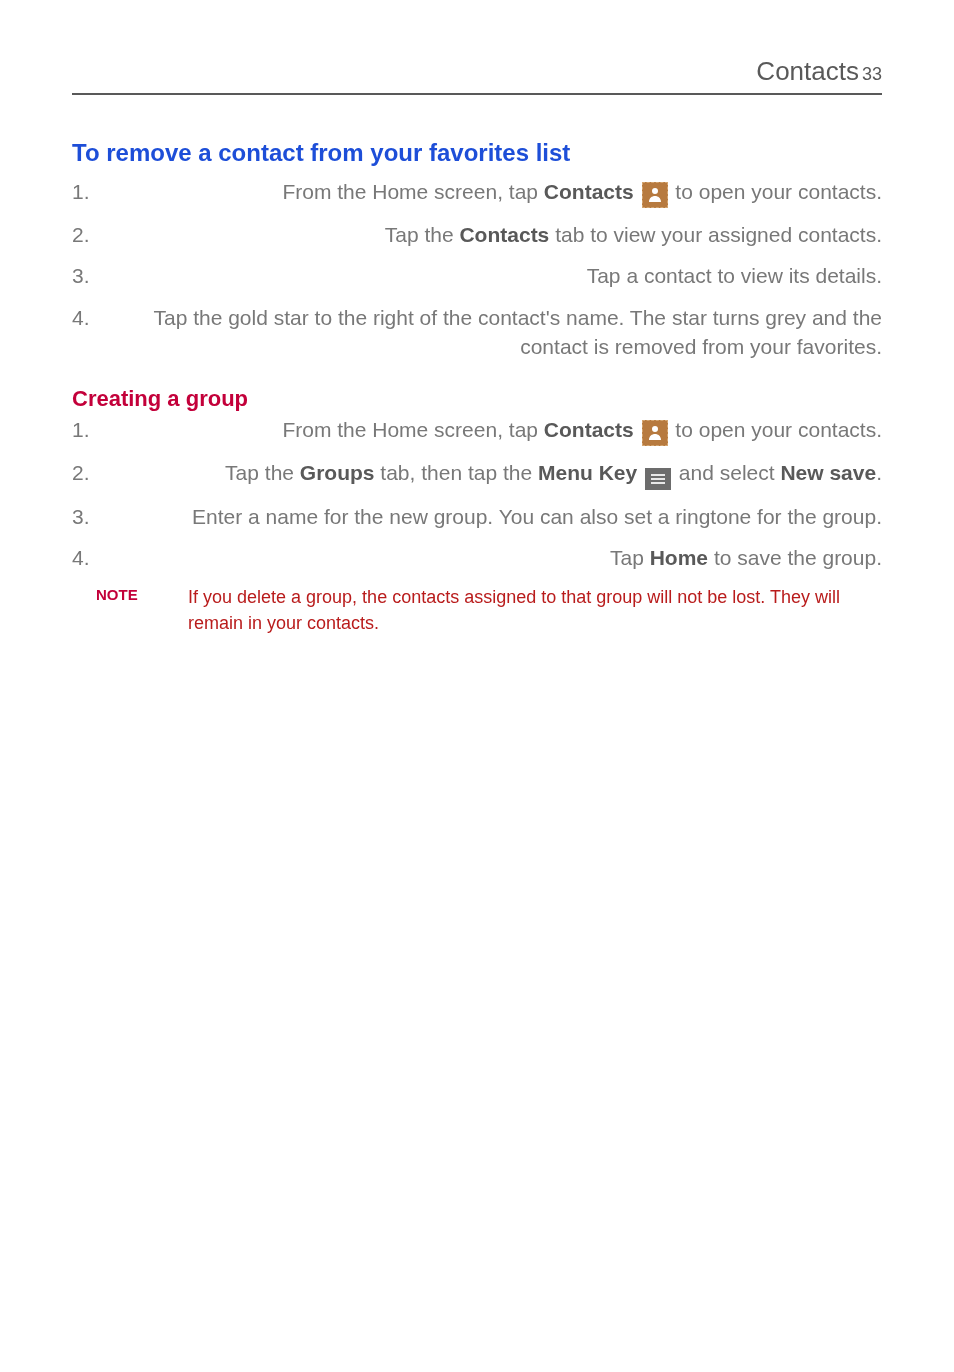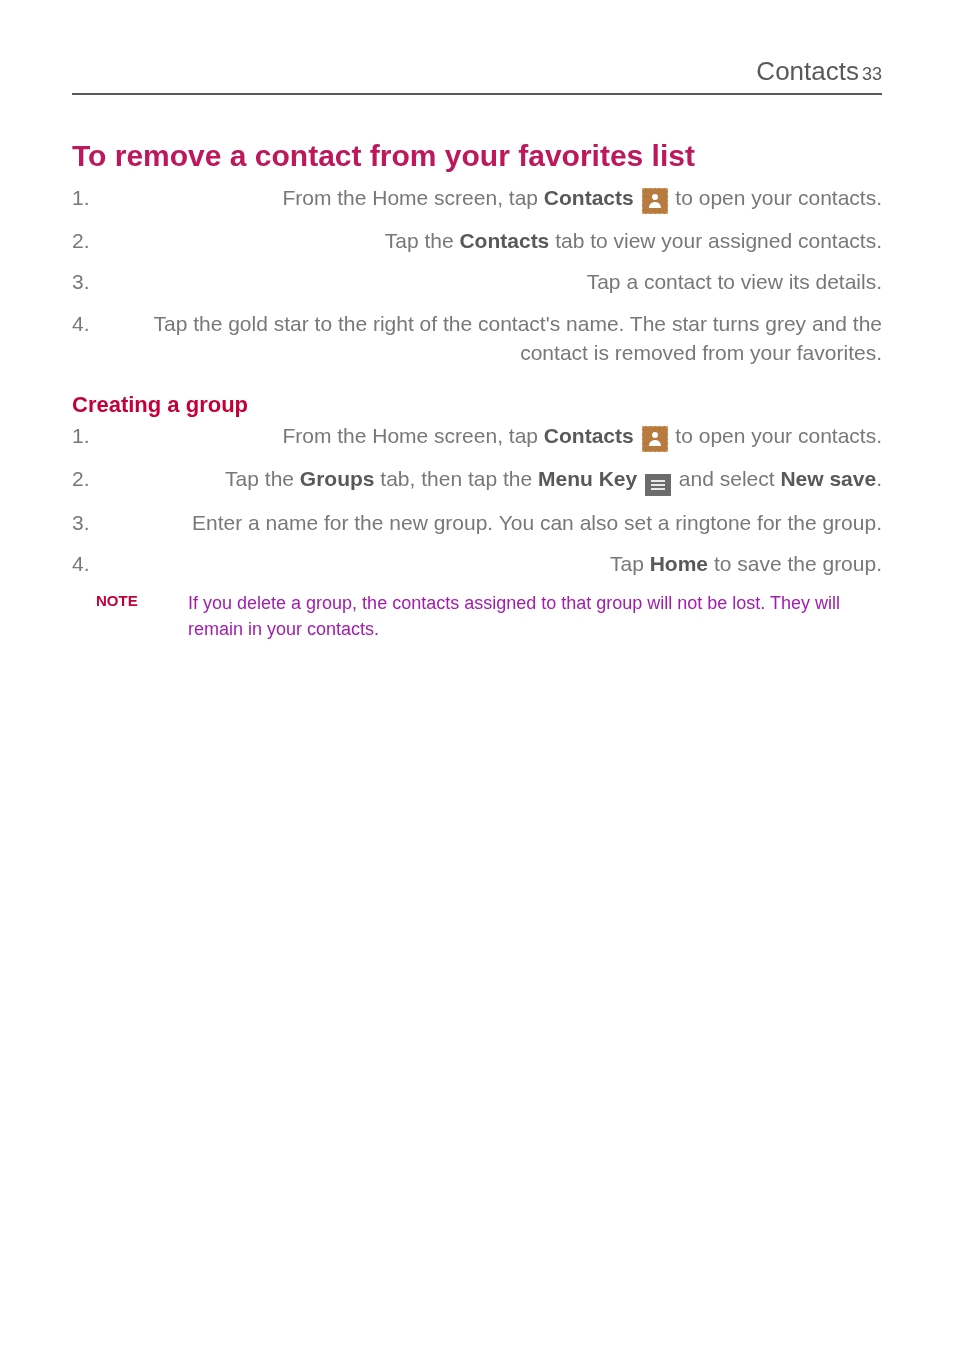--- a/index.html
+++ b/index.html
@@ -27,23 +27,23 @@
       color: #595959;
       font-weight: 400;
     }
     .header-page {
       font-size: 18px;
       color: #595959;
       margin-left: 3px;
       padding-bottom: 2px;
     }
     .subheading {
-      font-size: 30px;
+      font-size: 24px;
       font-weight: 600;
-      color: #be185d;
+      color: #1d4ed8;
       margin-bottom: 10px;
       margin-top: 6px;
     }
     .list-item {
       display: flex;
       font-size: 21px;
       line-height: 1.4;
       color: #787878;
       margin-bottom: 12px;
       padding-left: 0px;
@@ -112,21 +112,21 @@
       min-width: 92px;
       font-size: 15px;
       font-weight: 700;
       color: #c3003a;
       flex-shrink: 0;
       padding-top: 2px;
     }
     .note-text {
       font-size: 18px;
       line-height: 1.45;
-      color: #a21caf;
+      color: #b91c1c;
       flex: 1;
     }
   </style>
 </head>
 <body>
 
 <div class="page">
   <div class="header">
     <span class="header-title">Contacts</span>
     <span class="header-page">33</span>

